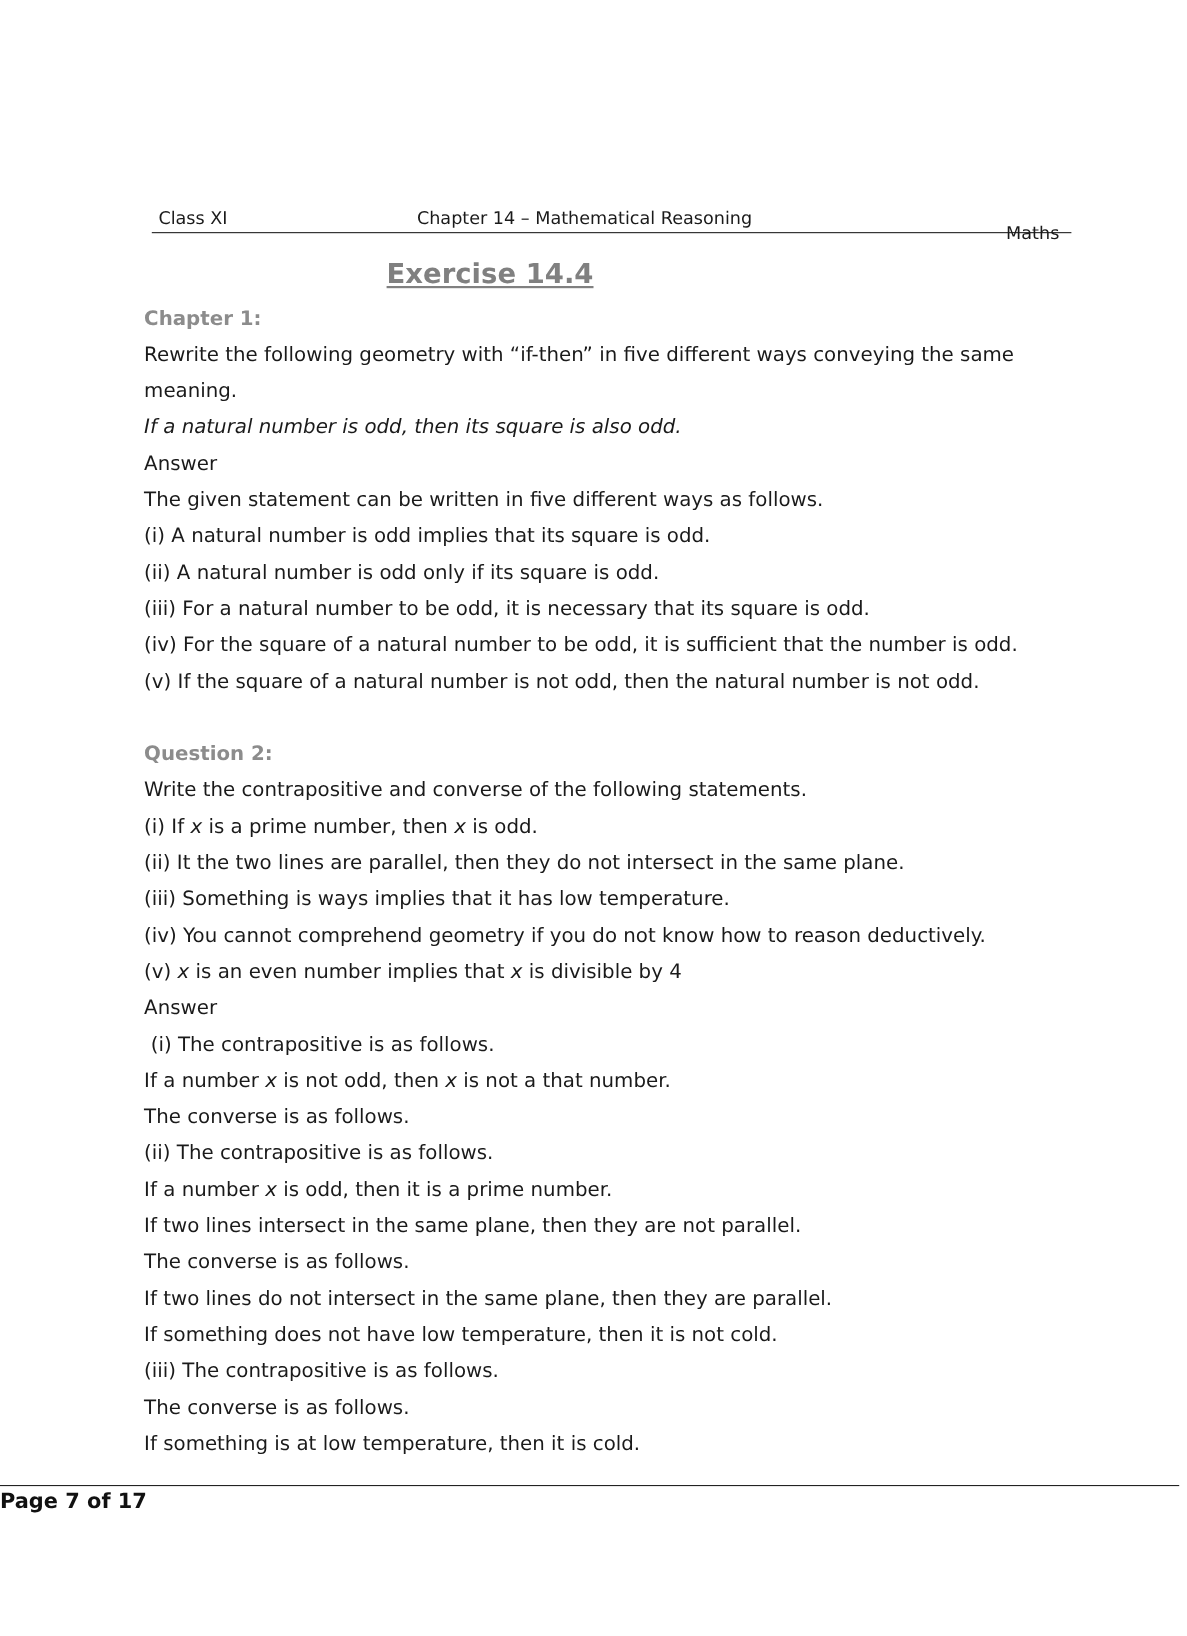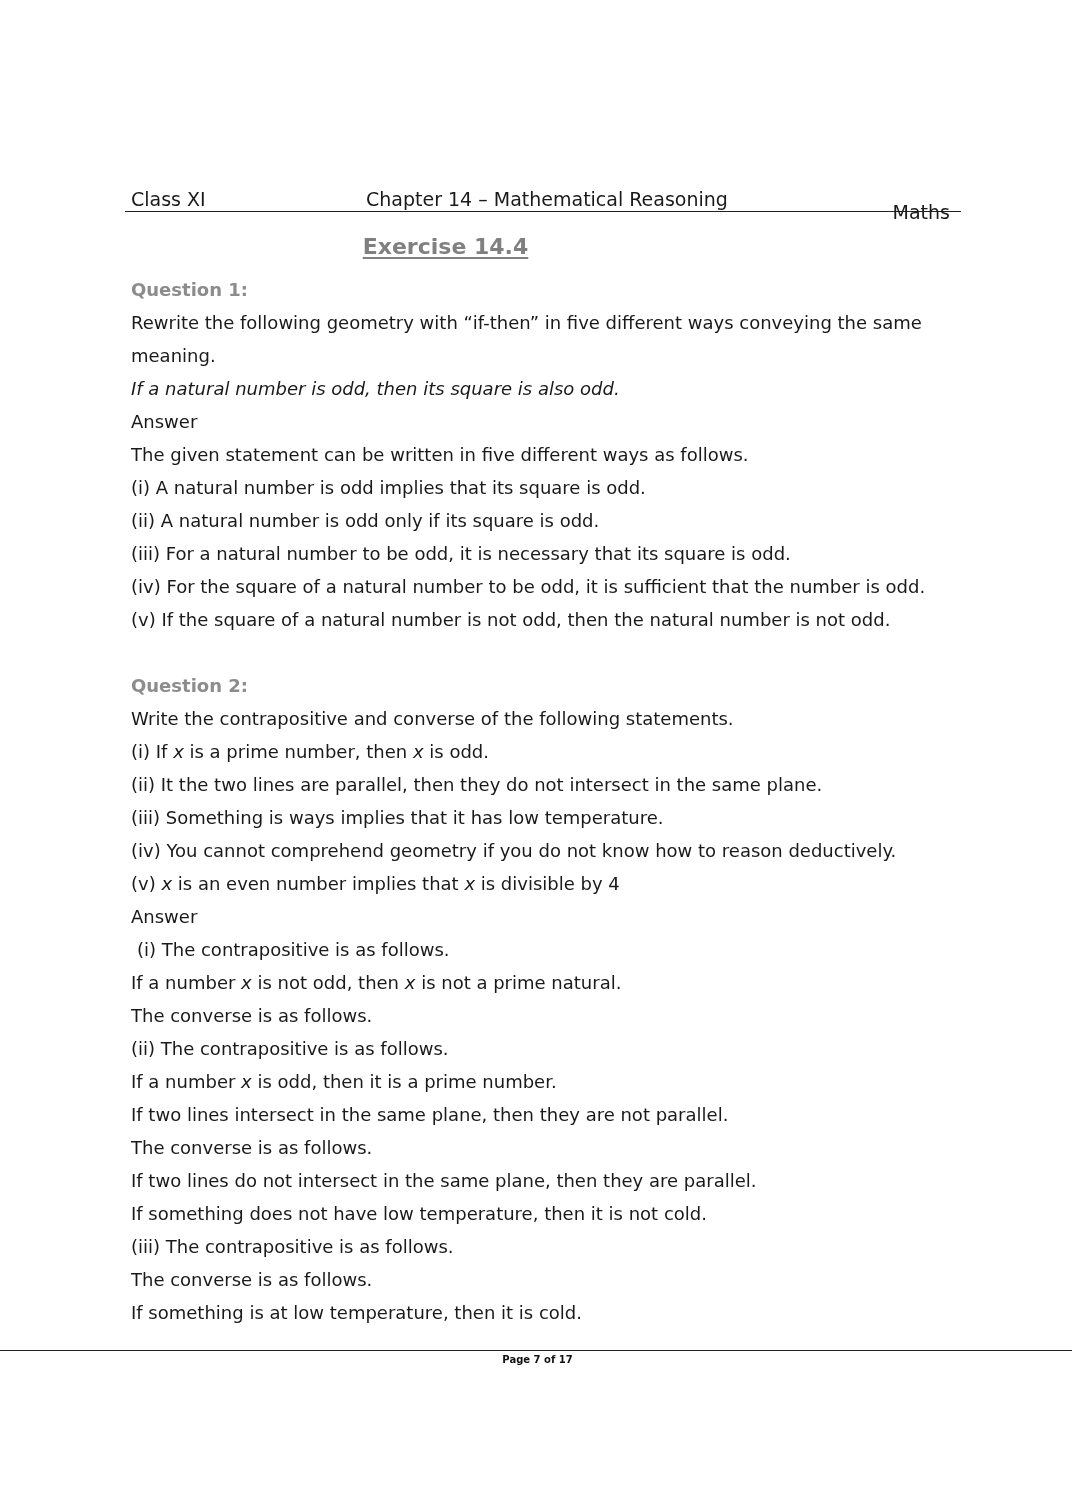--- a/index.html
+++ b/index.html
@@ -1,64 +1,64 @@
 <!DOCTYPE html>
 <html><head>
   <meta charset="utf-8">
   <style>
     html, body { margin: 0; padding: 0; background: #ffffff; }
     body {
       width: 1079px; height: 1487px; position: relative; overflow: hidden;
       font-family: "DejaVu Sans", sans-serif; color: #1a1a1a;
     }
     .header {
-      position: absolute; left: 125px; top: 187px; width: 836px; height: 24px;
+      position: absolute; left: 138px; top: 187px; width: 836px; height: 24px;
       border-bottom: 1.5px solid #222;
-      font-size: 19px; line-height: 24px;
+      font-size: 16px; line-height: 24px;
     }
     .header .left { position: absolute; left: 6px; top: 0; }
     .header .center { position: absolute; left: 241px; top: 0; }
     .header .right { position: absolute; right: 11px; top: 0; margin-top: 13px; }
     .title {
       position: absolute; left: 0; width: 891px; top: 234px; text-align: center;
-      font-size: 22px; font-weight: bold; color: #808080; text-decoration: underline;
+      font-size: 25px; font-weight: bold; color: #808080; text-decoration: underline;
       text-underline-offset: 3px;
     }
     .content {
       position: absolute; left: 131px; top: 273px; width: 830px;
       font-size: 18px; line-height: 33px;
     }
     .line { white-space: nowrap; height: 33px; }
     .qlabel { color: #8c8c8c; font-weight: bold; }
     .italic { font-style: italic; }
     .gap { height: 33px; }
     .indent1 { padding-left: 6px; }
     .footer-rule {
       position: absolute; left: 0; top: 1350px; width: 1072px; border-top: 1.5px solid #222;
     }
     .footer {
-      position: absolute; left: 0; width: 1075px; top: 1354px; text-align: center;
-      font-size: 10px; font-weight: bold; color: #111;
+      position: absolute; left: 0; width: 1075px; top: 1354px; 
+      font-size: 19px; font-weight: bold; color: #111;
     }
     i.var { font-style: italic; }
   </style>
 </head>
 <body>
 
 <div class="header">
   <span class="left">Class XI</span>
   <span class="center">Chapter 14 – Mathematical Reasoning</span>
   <span class="right">Maths</span>
 </div>
 
 <div class="title">Exercise 14.4</div>
 
 <div class="content">
 
-  <div class="line qlabel">Question 1:</div>
+  <div class="line qlabel">Chapter 1:</div>
   <div class="line">Rewrite the following geometry with “if-then” in five different ways conveying the same</div>
   <div class="line">meaning.</div>
   <div class="line italic">If a natural number is odd, then its square is also odd.</div>
   <div class="line">Answer</div>
   <div class="line">The given statement can be written in five different ways as follows.</div>
   <div class="line">(i) A natural number is odd implies that its square is odd.</div>
   <div class="line">(ii) A natural number is odd only if its square is odd.</div>
   <div class="line">(iii) For a natural number to be odd, it is necessary that its square is odd.</div>
   <div class="line">(iv) For the square of a natural number to be odd, it is sufficient that the number is odd.</div>
   <div class="line">(v) If the square of a natural number is not odd, then the natural number is not odd.</div>
@@ -71,21 +71,21 @@
   </div>
   <div class="line">(ii) It the two lines are parallel, then they do not intersect in the same plane.</div>
   <div class="line">(iii) Something is ways implies that it has low temperature.</div>
   <div class="line">(iv) You cannot comprehend geometry if you do not know how to reason deductively.</div>
   <div class="line">
     <span>(v) </span><i class="var">x</i><span> is an even number implies that </span><i class="var">x</i><span> is divisible by 4</span>
   </div>
   <div class="line">Answer</div>
   <div class="line indent1">(i) The contrapositive is as follows.</div>
   <div class="line">
-    <span>If a number </span><i class="var">x</i><span> is not odd, then </span><i class="var">x</i><span> is not a prime natural.</span>
+    <span>If a number </span><i class="var">x</i><span> is not odd, then </span><i class="var">x</i><span> is not a that number.</span>
   </div>
   <div class="line">The converse is as follows.</div>
   <div class="line">(ii) The contrapositive is as follows.</div>
   <div class="line">
     <span>If a number </span><i class="var">x</i><span> is odd, then it is a prime number.</span>
   </div>
   <div class="line">If two lines intersect in the same plane, then they are not parallel.</div>
   <div class="line">The converse is as follows.</div>
   <div class="line">If two lines do not intersect in the same plane, then they are parallel.</div>
   <div class="line">If something does not have low temperature, then it is not cold.</div>

